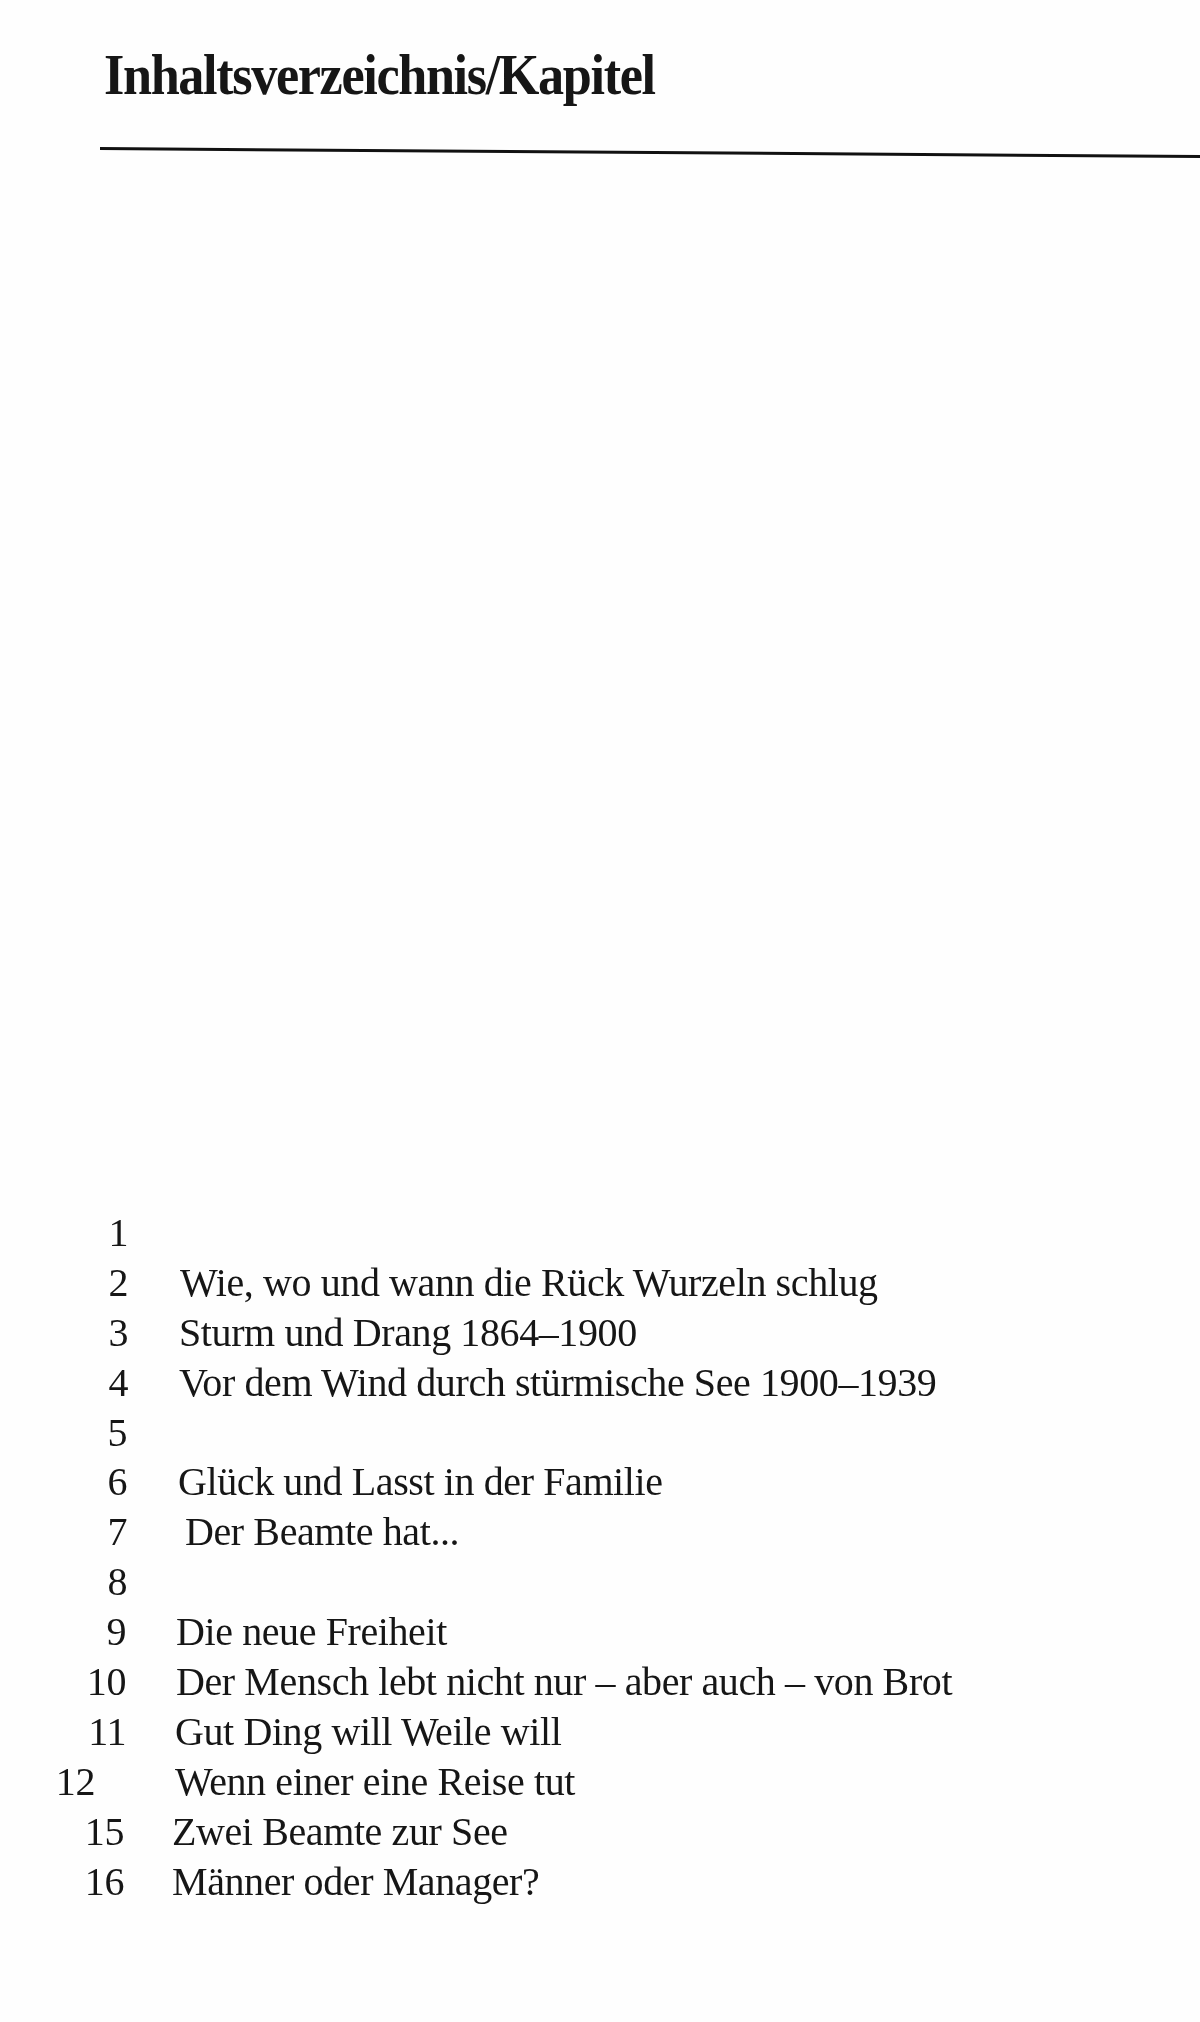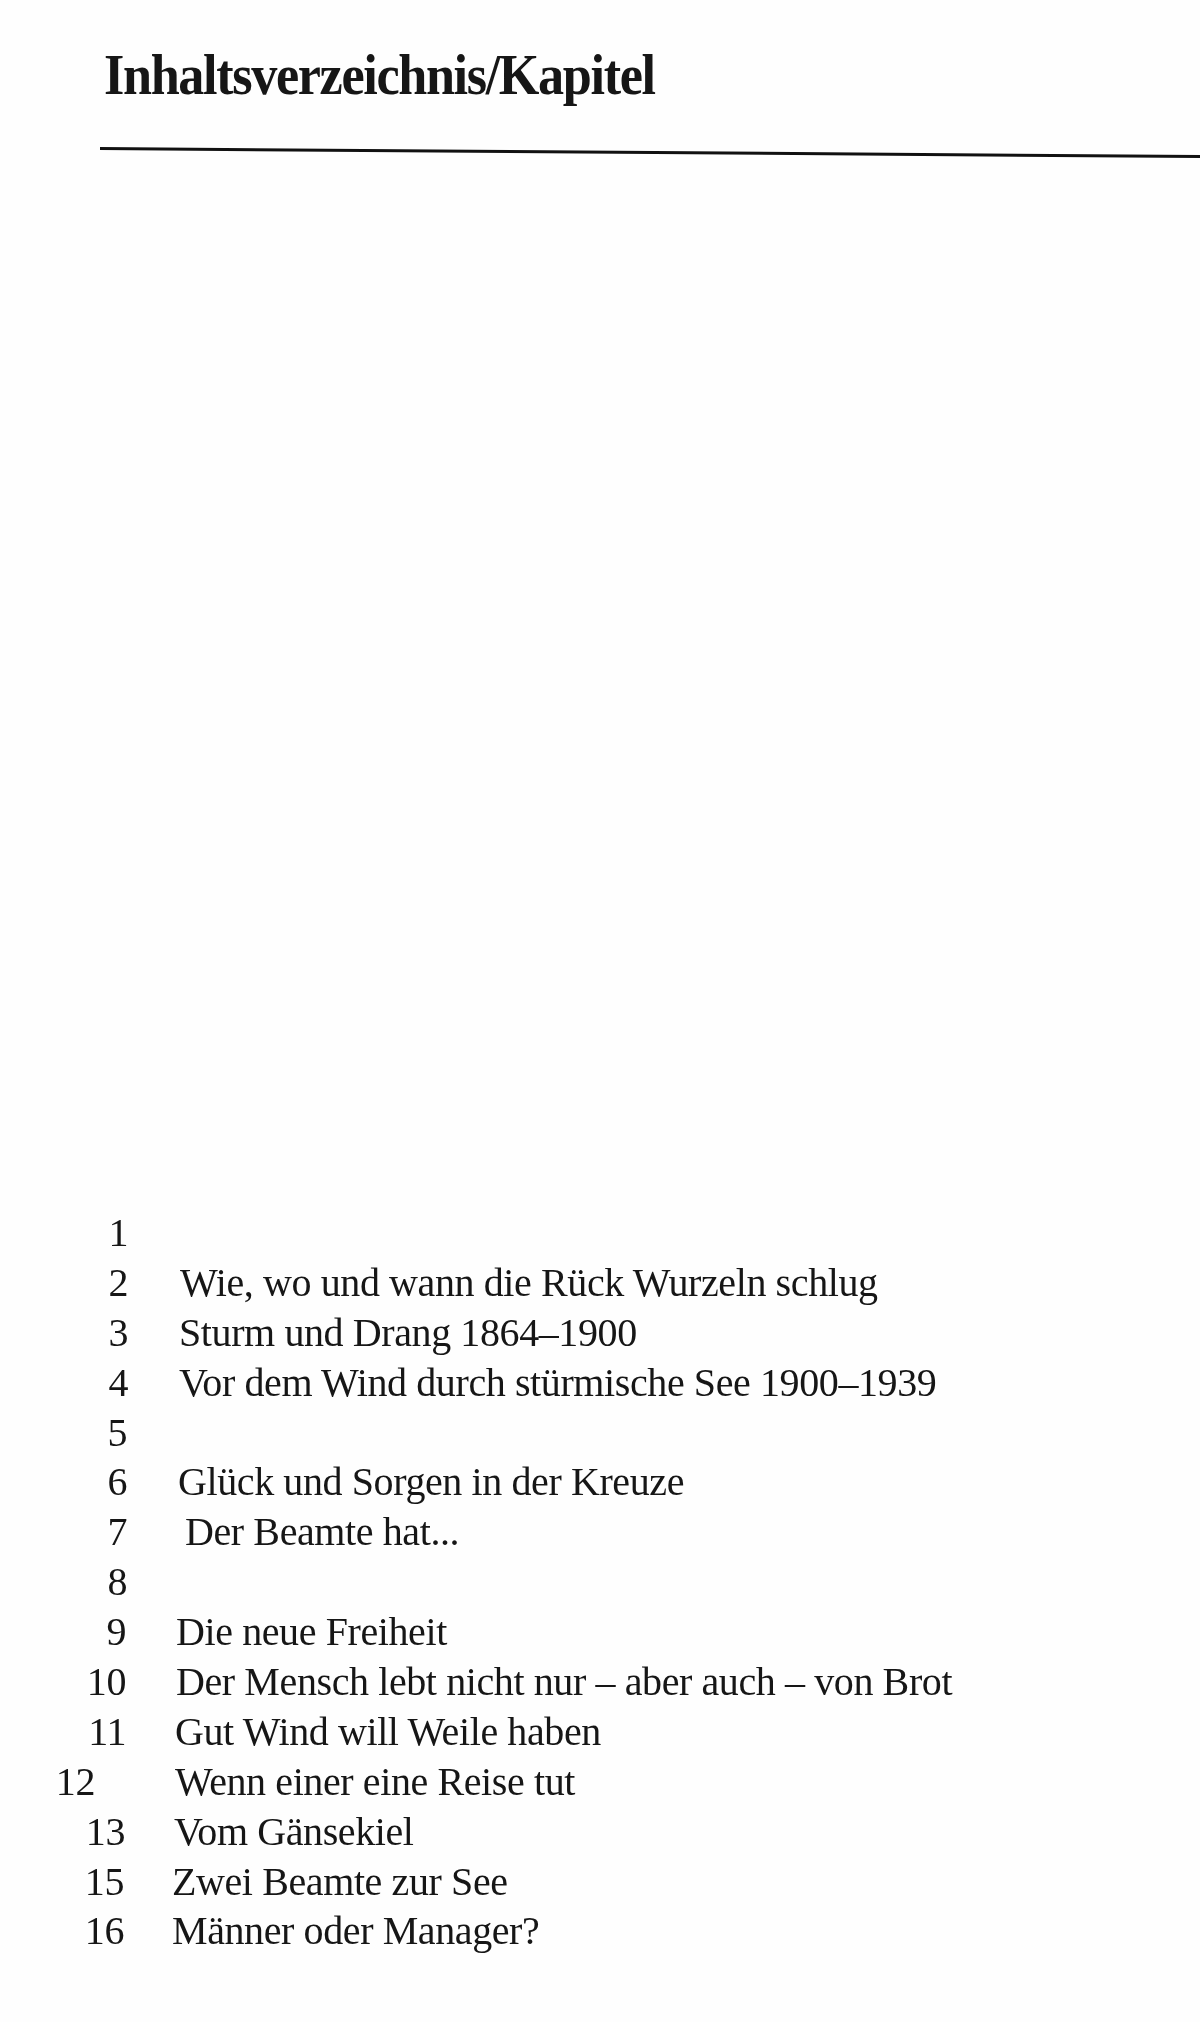--- a/index.html
+++ b/index.html
@@ -75,48 +75,44 @@
     </li>
   <li>
       <span class="num" style="right:1072px">4</span>
       <span class="txt" style="left:179px">Vor dem Wind durch stürmische See 1900–1939</span>
     </li>
   <li>
       <span class="num" style="right:1073px">5</span>
     </li>
   <li>
       <span class="num" style="right:1073px">6</span>
-      <span class="txt" style="left:178px">Glück und Sorgen in der Kreuze</span>
+      <span class="txt" style="left:178px">Glück und Lasst in der Familie</span>
     </li>
   <li>
       <span class="num" style="right:1073px">7</span>
       <span class="txt" style="left:185px">Der Beamte hat...</span>
     </li>
   <li>
       <span class="num" style="right:1073px">8</span>
     </li>
   <li>
       <span class="num" style="right:1074px">9</span>
       <span class="txt" style="left:176px">Die neue Freiheit</span>
     </li>
   <li>
       <span class="num" style="right:1074px">10</span>
       <span class="txt" style="left:176px">Der Mensch lebt nicht nur – aber auch – von Brot</span>
     </li>
   <li>
       <span class="num" style="right:1074px">11</span>
-      <span class="txt" style="left:175px">Gut Wind will Weile haben</span>
+      <span class="txt" style="left:175px">Gut Ding will Weile will</span>
     </li>
   <li>
       <span class="num" style="right:1105px">12</span>
       <span class="txt" style="left:175px">Wenn einer eine Reise tut</span>
-    </li>
-  <li>
-      <span class="num" style="right:1075px">13</span>
-      <span class="txt" style="left:174px">Vom Gänsekiel</span>
     </li>
   <li>
       <span class="num" style="right:1076px">15</span>
       <span class="txt" style="left:172px">Zwei Beamte zur See</span>
     </li>
   <li>
       <span class="num" style="right:1076px">16</span>
       <span class="txt" style="left:172px">Männer oder Manager?</span>
     </li>
 </ol>

